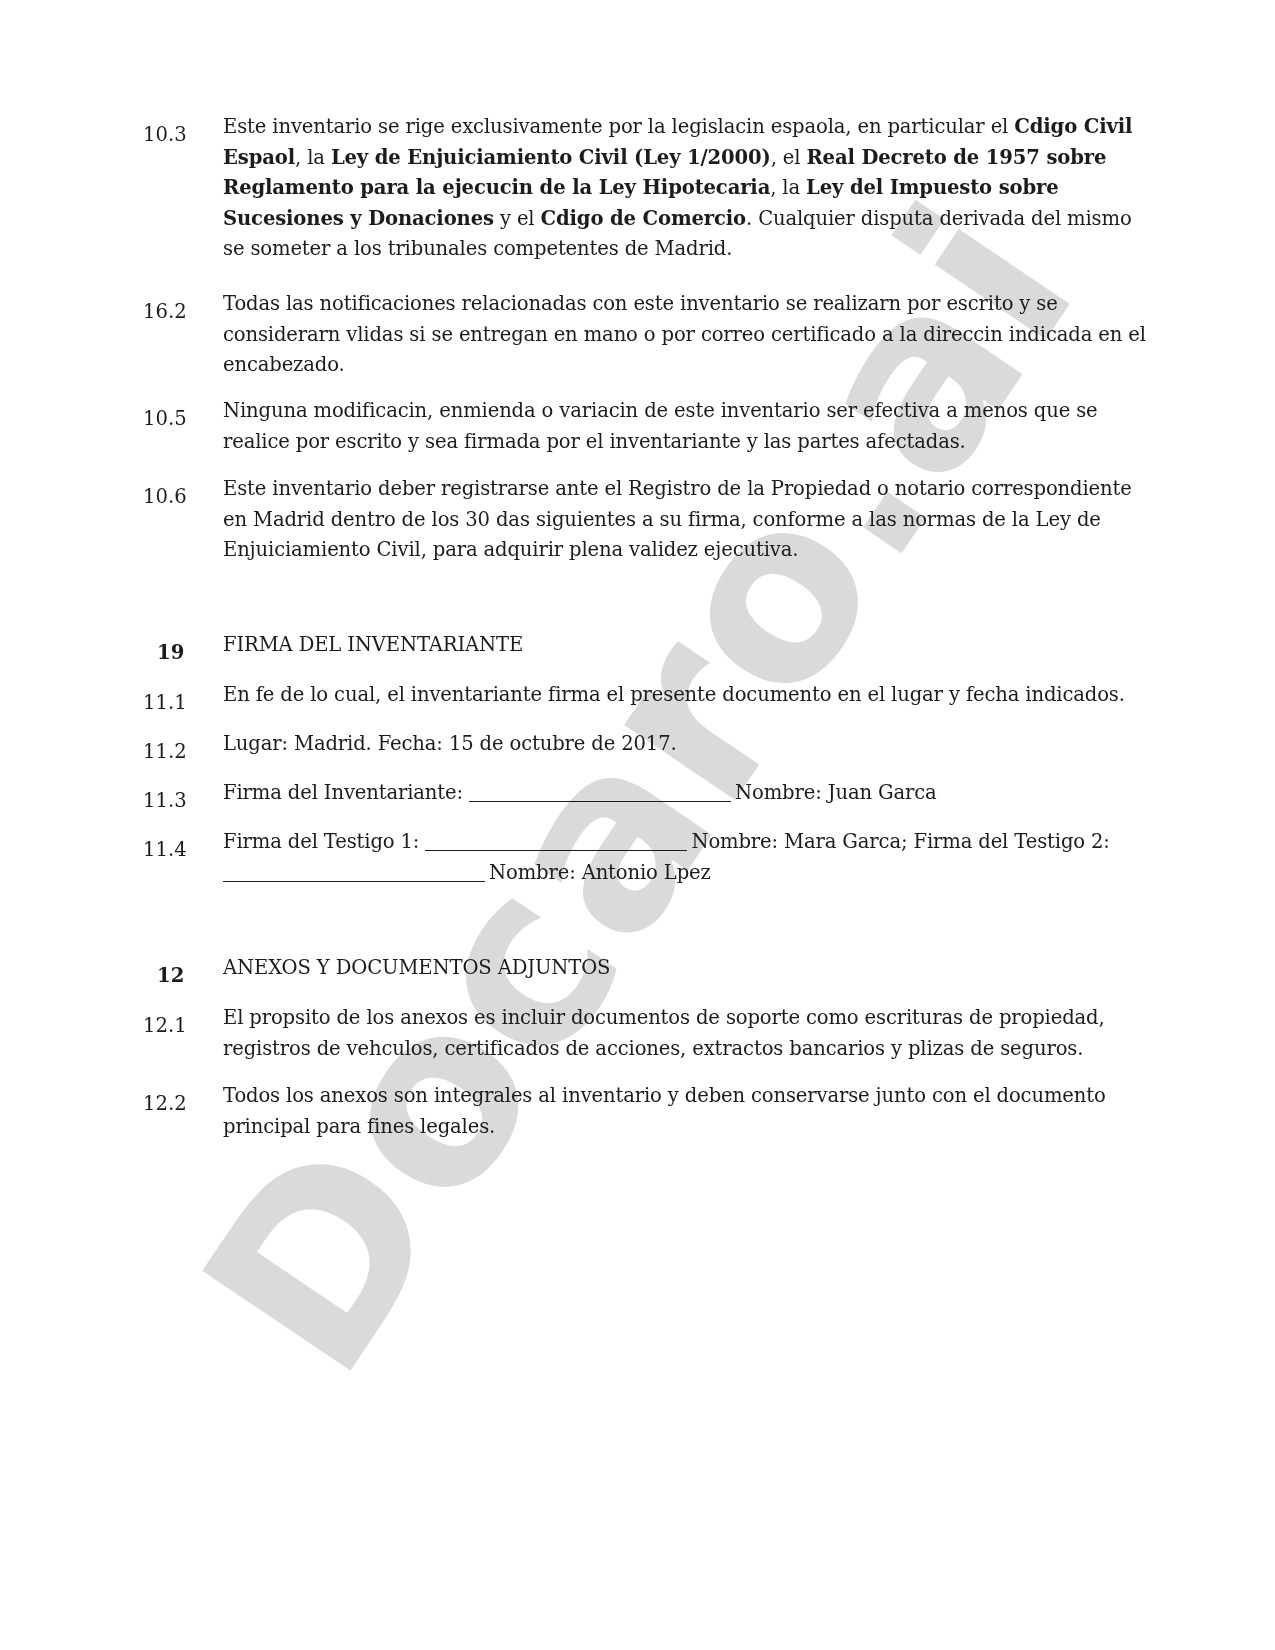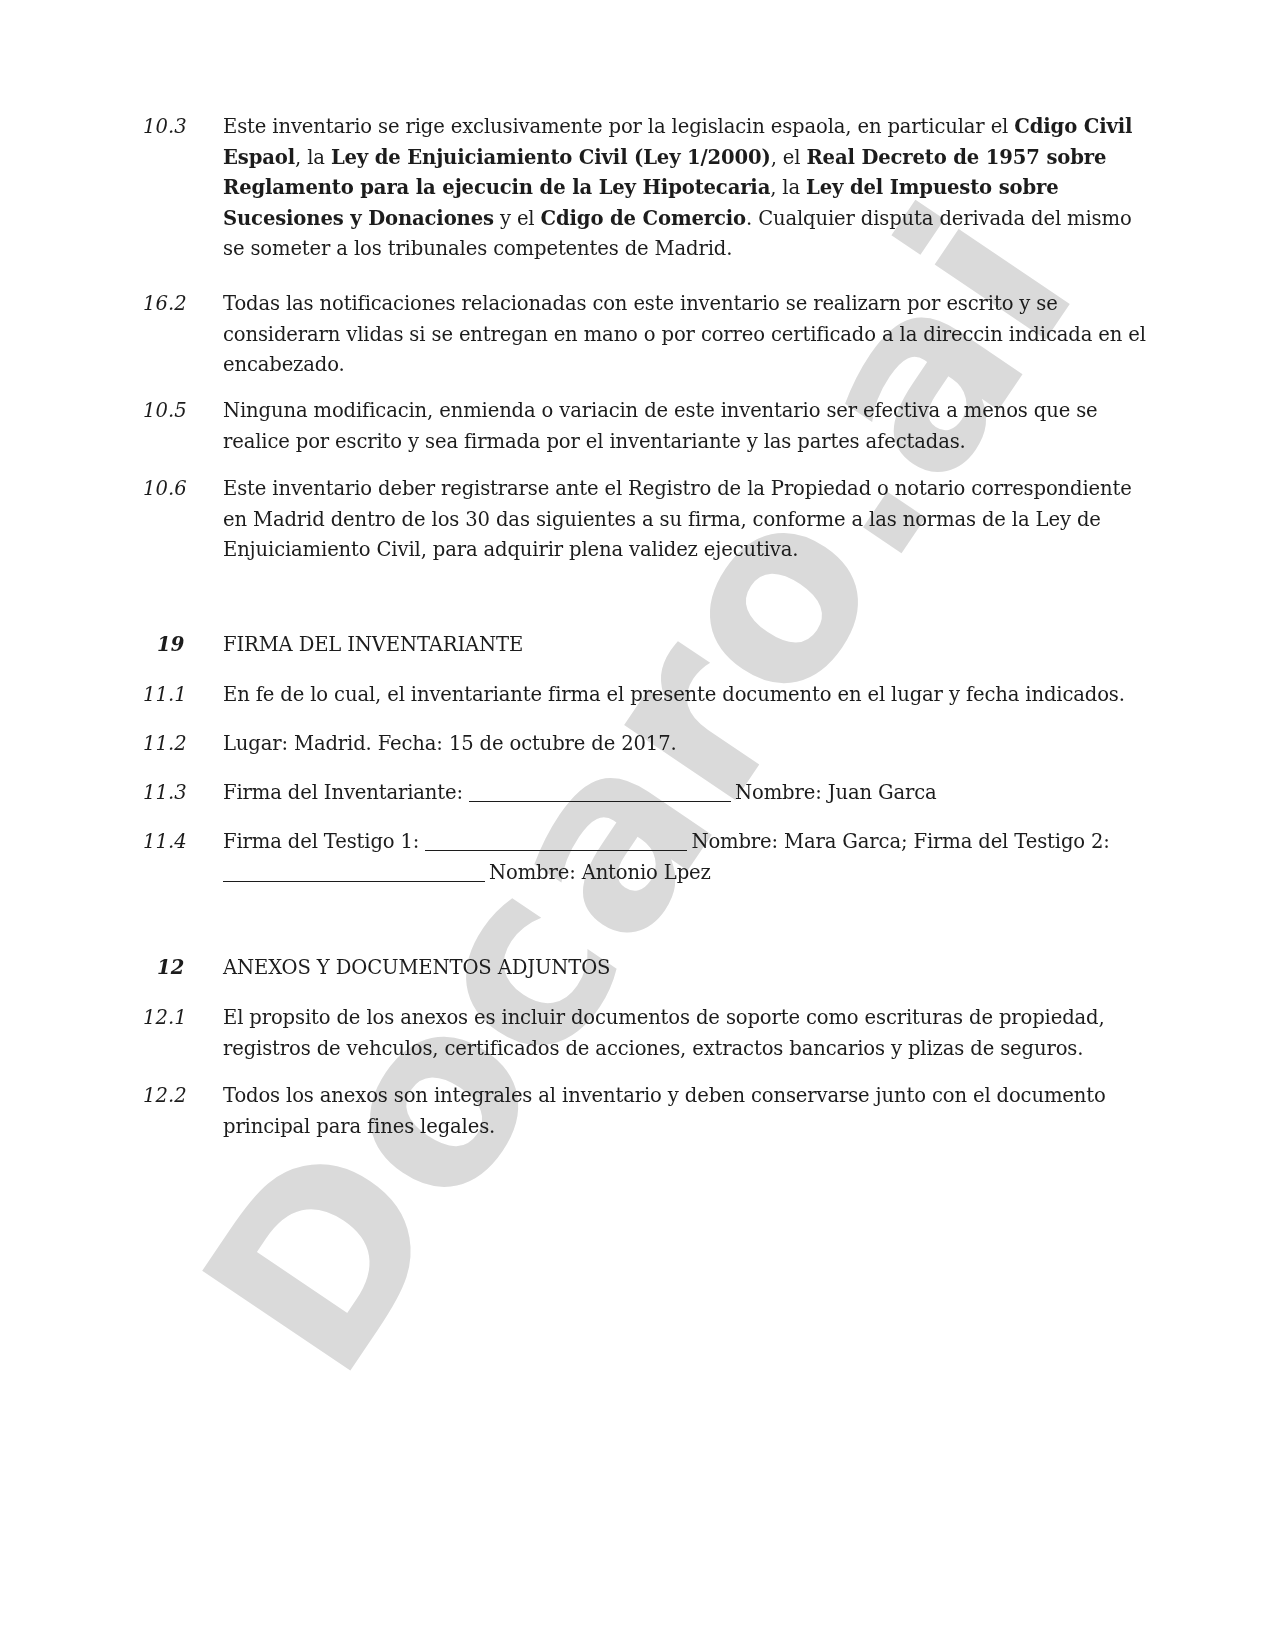--- a/index.html
+++ b/index.html
@@ -46,23 +46,22 @@
       line-height: 30.5px;
     }
     .clause {
       position: absolute;
       left: 143px;
       width: 990px;
     }
     .clause .num {
       position: absolute;
       left: 0;
-      top: 0;
+      top: 8px;
       width: 60px;
-      font-style: italic;
     }
     .clause .text {
       position: absolute;
       left: 80px;
       top: 0;
       width: 925px;
       letter-spacing: -0.15px;
     }
     .heading .num {
       left: 14px;

